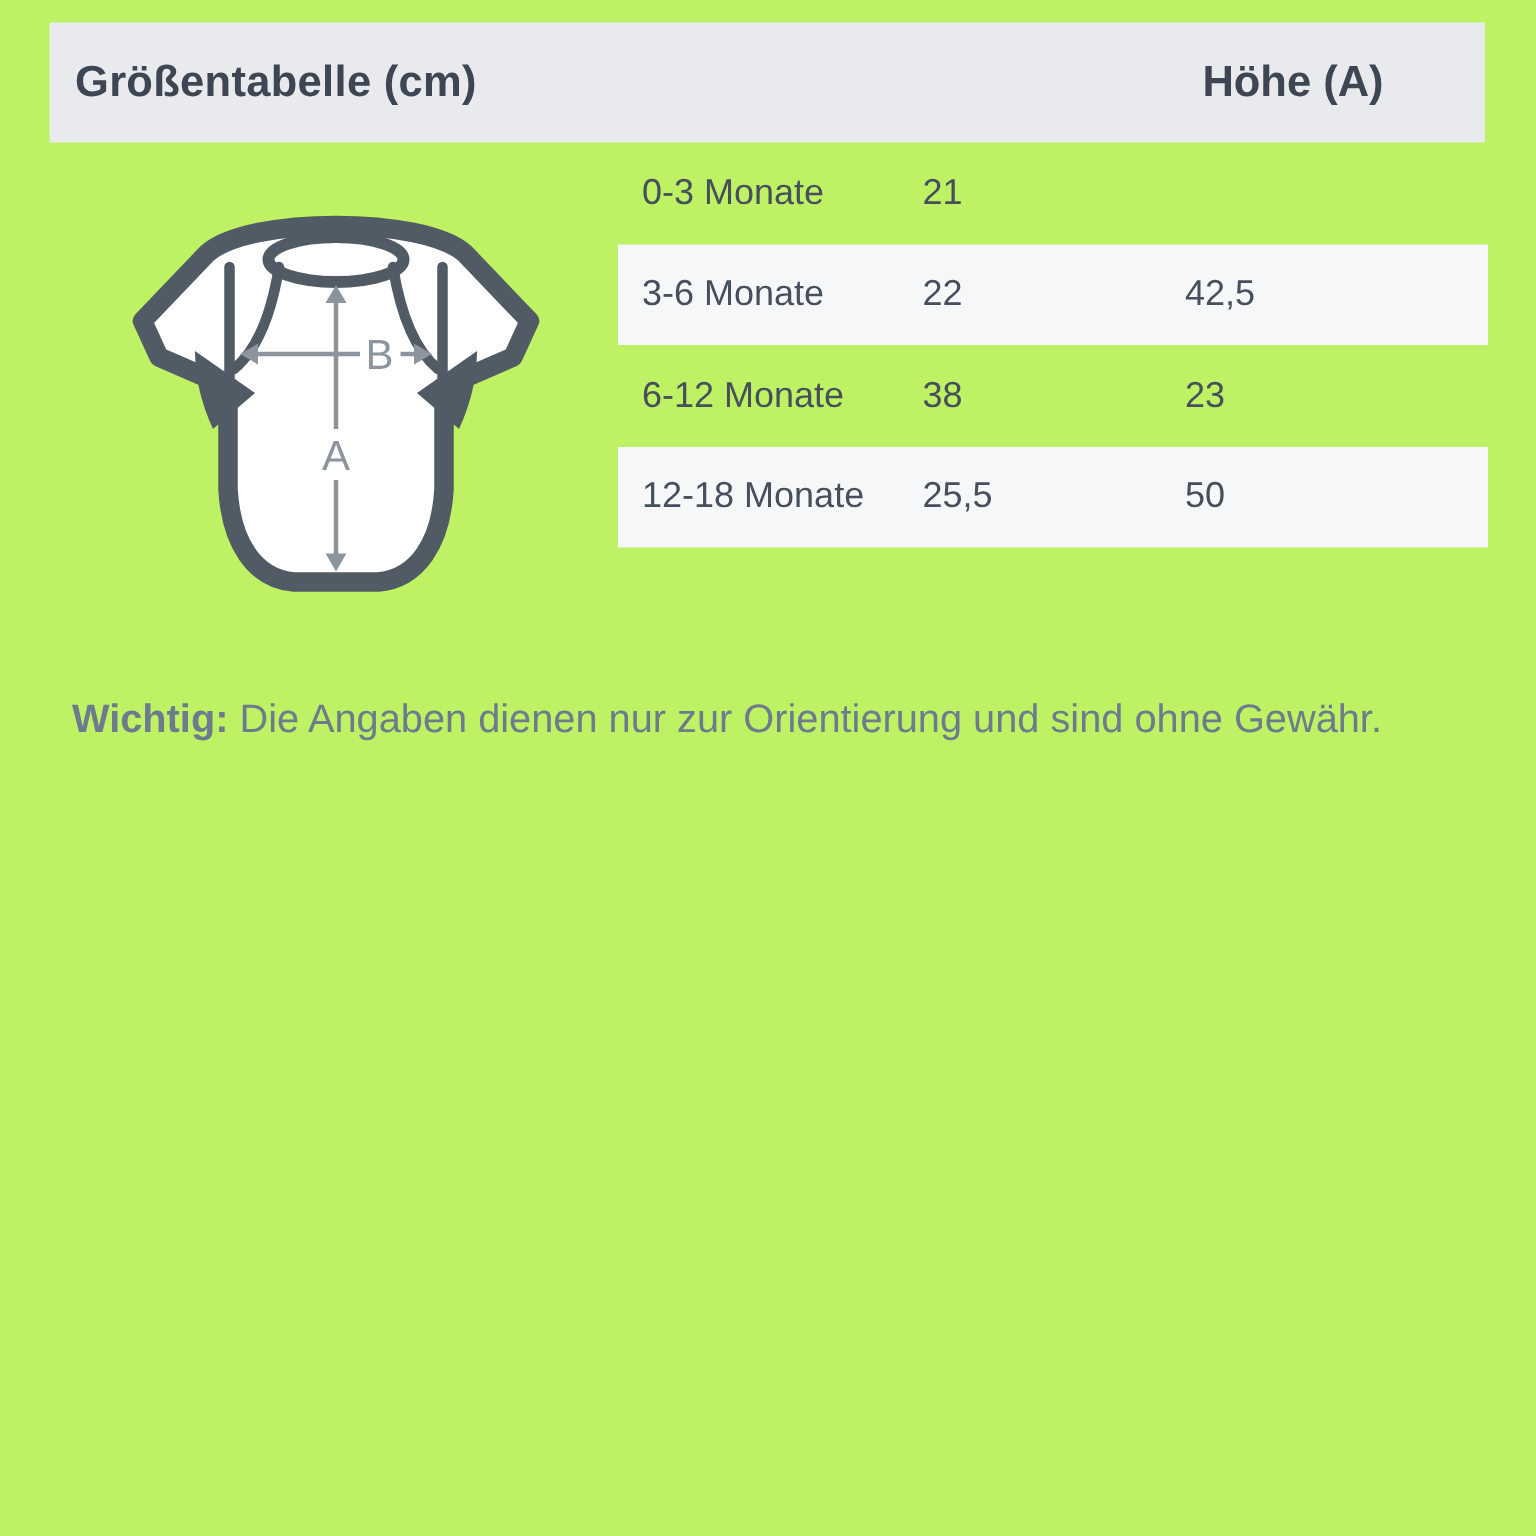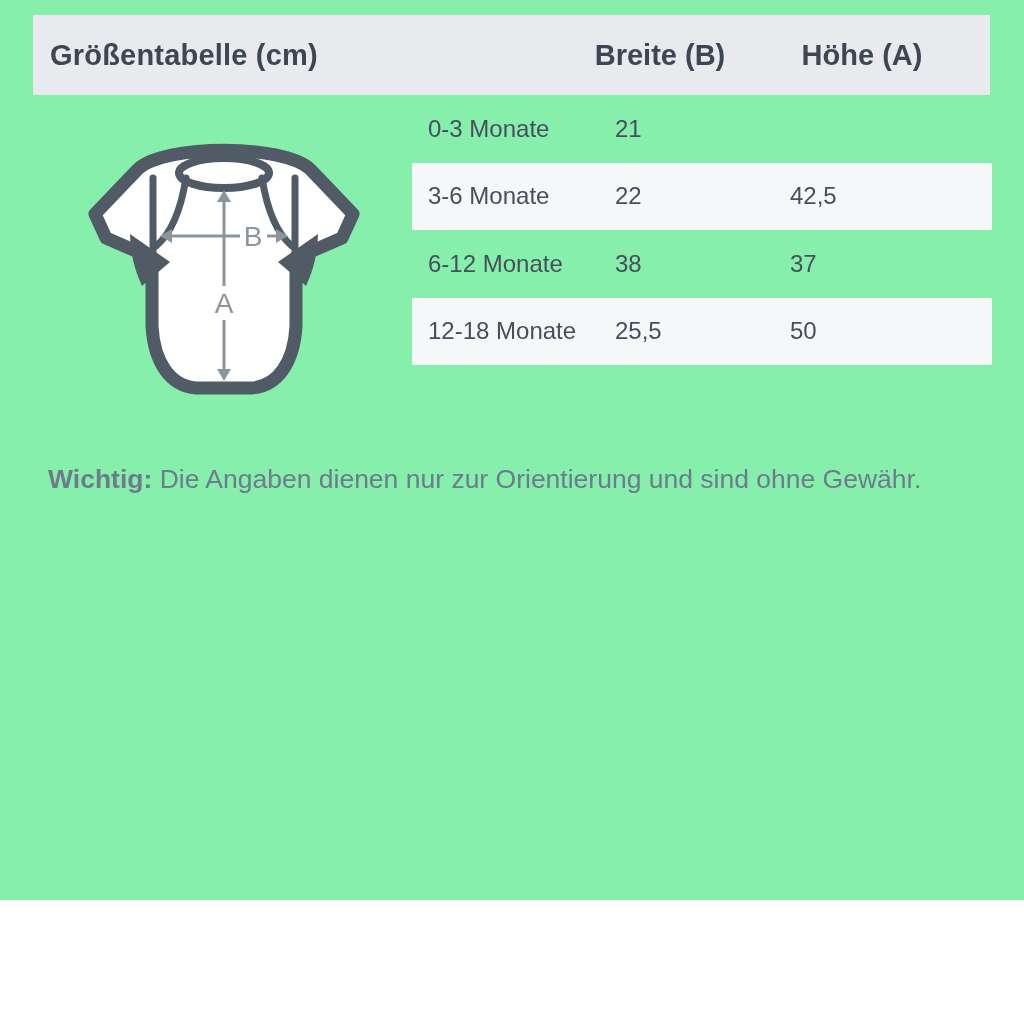--- a/index.html
+++ b/index.html
@@ -7,21 +7,21 @@
     --c-arrow:#8c959d;
     --c-header-bg:#e8eaee;
     --c-stripe:#f6f7f9;
     --c-head-text:#3e4653;
     --c-row-text:#474f5c;
     --c-note-text:#6e7b8c;
   }
   *{margin:0;padding:0;box-sizing:border-box;}
   html,body{width:1024px;height:1024px;background:#ffffff;overflow:hidden;
     font-family:"Liberation Sans", sans-serif;}
-  .stage{position:relative;width:1024px;height:900px;background:#86efac;}
+  .stage{position:relative;width:1024px;height:1024px;background:#bef264;}
 
   
   .hdr{position:absolute;left:33px;top:15px;width:957px;height:80px;
     background:var(--c-header-bg);}
   .hdr-title{position:absolute;left:17px;top:0;height:80px;display:flex;align-items:center;
     font-size:29px;font-weight:bold;color:var(--c-head-text);letter-spacing:0.2px;}
   .hdr-col{position:absolute;top:0;height:80px;display:flex;align-items:center;
     transform:translateX(-50%);font-size:29px;font-weight:bold;color:var(--c-head-text);}
   .hdr-col.b{left:627px;}
   .hdr-col.a{left:829px;}
@@ -51,21 +51,20 @@
     font-size:26.5px;line-height:38px;color:var(--c-note-text);}
   .note b{font-weight:bold;color:var(--c-note-text);}
 </style>
 </head>
 <body>
 
 <div class="stage">
 
   <div class="hdr">
     <div class="hdr-title">Größentabelle (cm)</div>
-    <div class="hdr-col b">Breite (B)</div>
     <div class="hdr-col a">Höhe (A)</div>
   </div>
 
   <svg class="art" viewBox="0 0 280 276">
 
     <path class="ol" d="M 114,252
          C 88,250 72,226 70,190
          L 70,122
          L 24,102
          L 13,78
@@ -113,21 +112,21 @@
     </div>
     <div class="row">
       <div class="cell-label">3-6 Monate</div>
       <div class="cell-val">22</div>
       <div class="cell-val">42,5</div>
       <div></div>
     </div>
     <div class="row">
       <div class="cell-label">6-12 Monate</div>
       <div class="cell-val">38</div>
-      <div class="cell-val">37</div>
+      <div class="cell-val">23</div>
       <div></div>
     </div>
     <div class="row">
       <div class="cell-label">12-18 Monate</div>
       <div class="cell-val">25,5</div>
       <div class="cell-val">50</div>
       <div></div>
     </div>
   </div>
 

